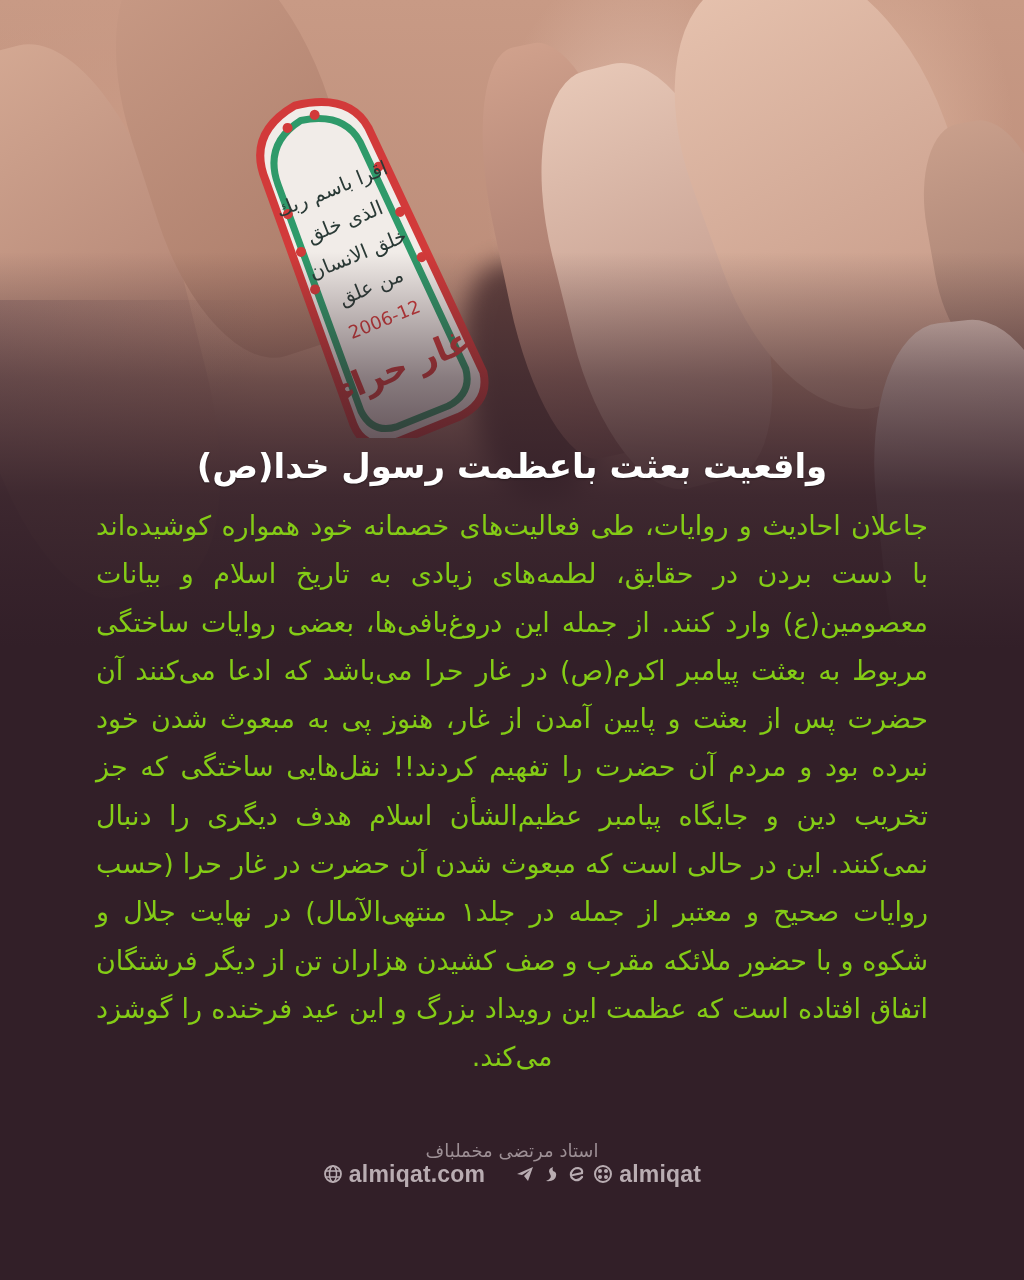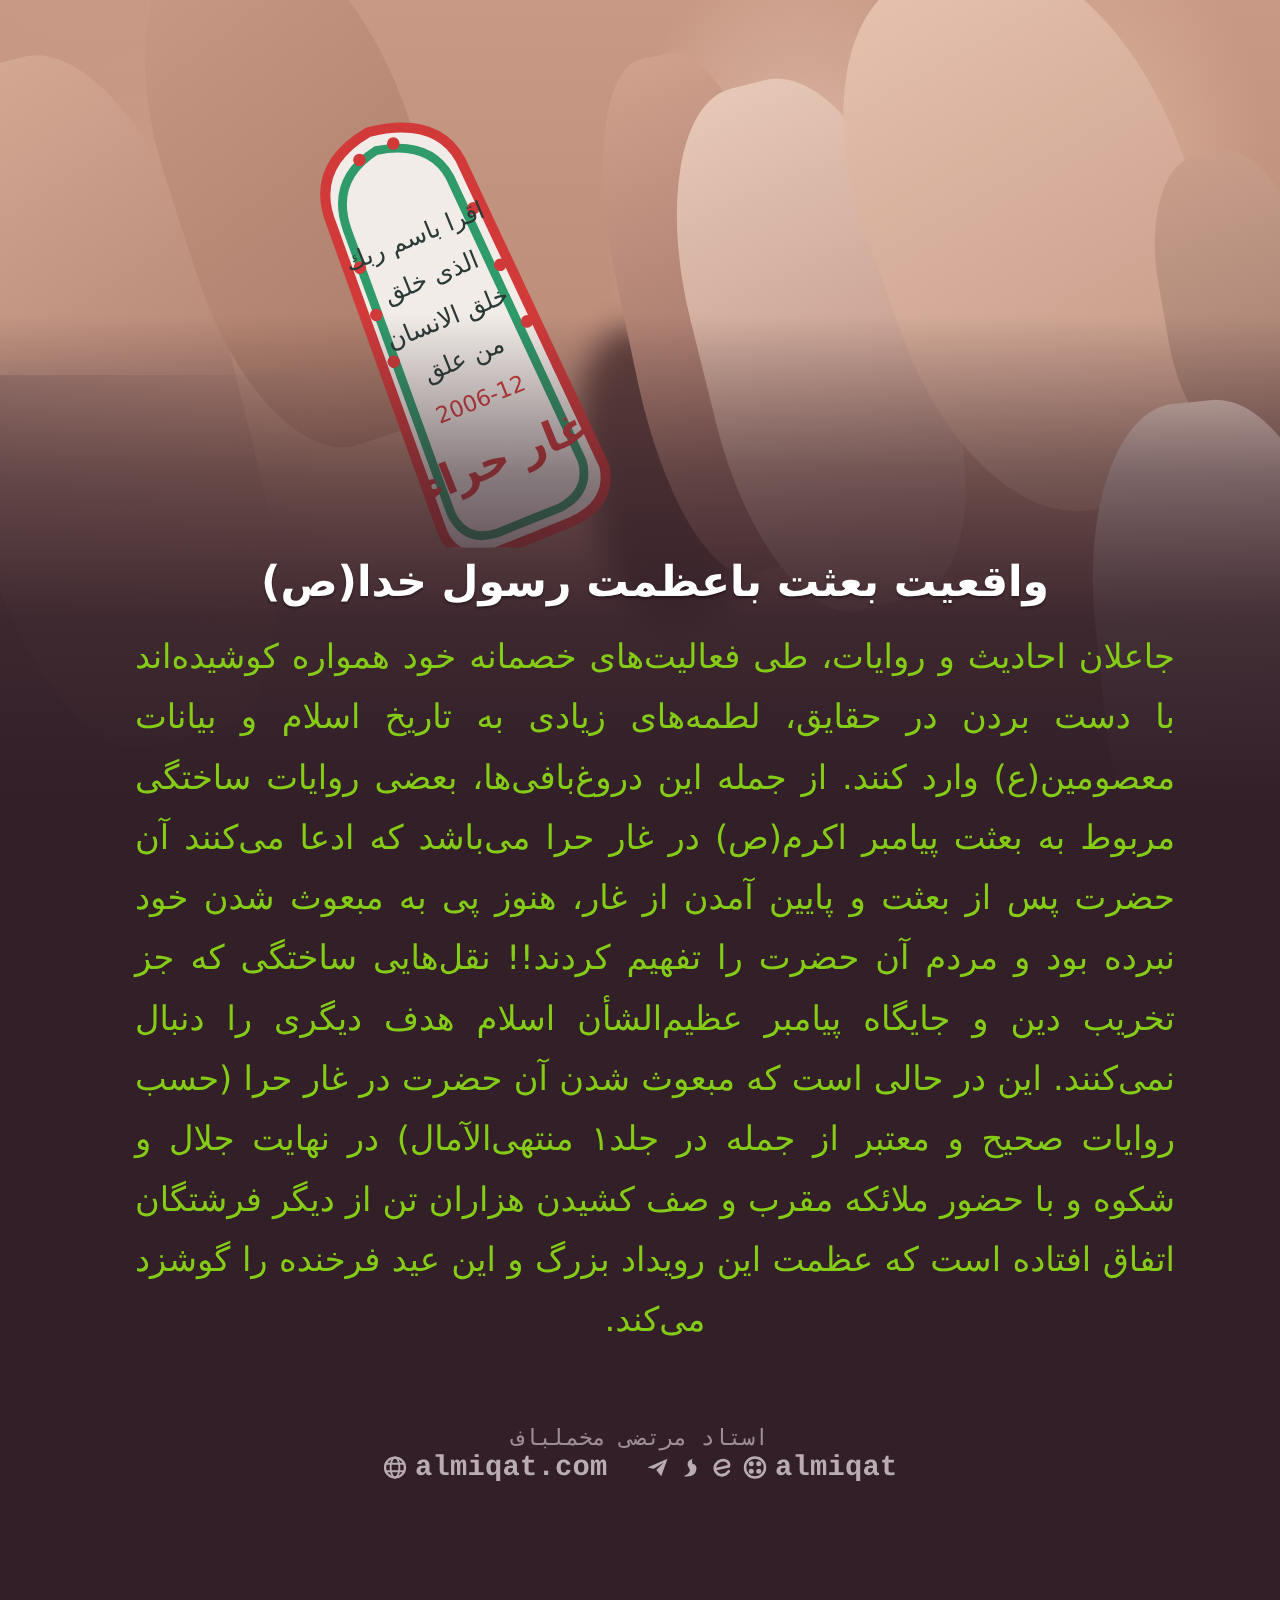--- a/index.html
+++ b/index.html
@@ -42,47 +42,47 @@
     position: absolute; left: 0; top: 0; width: 1024px; height: 900px;
     background: linear-gradient(180deg, rgba(50,31,40,0) 0%, rgba(50,31,40,0) 28%, rgba(50,31,40,0.55) 42%, rgba(50,31,40,0.88) 55%, #321f28 72%);
   }
   .side-fade-left {
     position: absolute; left: 0; top: 300px; width: 260px; height: 500px;
     background: linear-gradient(90deg, rgba(120,90,95,0.35), rgba(50,31,40,0));
   }
 
   
   .content {
-    position: absolute; left: 108px; top: 440px; width: 832px;
+    position: absolute; left: 96px; top: 440px; width: 832px;
     direction: rtl; text-align: center; color: #ffffff;
   }
   .title {
     font-family: "DejaVu Sans", sans-serif;
     font-weight: bold; font-size: 34px; line-height: 52px;
     margin: 0; letter-spacing: 0;
     text-shadow: 0 1px 2px rgba(0,0,0,0.4);
   }
   .body-text {
     margin: 10px 0 0 0;
     font-size: 27px; line-height: 48.3px;
     text-align: justify; text-align-last: center;
     color: #84cc16;
   }
   .author {
     position: absolute; left: 0; width: 1024px; top: 1140px;
     text-align: center; direction: rtl;
-    font-size: 18px; color: #9d8f95; font-family: Liberation Mono, monospace;
+    font-size: 18px; color: #9d8f95;
   }
 
   
   .footer {
     position: absolute; left: 0; top: 1156px; width: 1024px; height: 36px;
     display: flex; justify-content: center; align-items: center; gap: 30px;
     color: #b9adb2;
-    font-family: Liberation Mono, monospace; font-weight: bold; font-size: 23px;
+    font-family: Liberation Sans, sans-serif; font-weight: bold; font-size: 23px;
   }
   .footer-group { display: flex; align-items: center; gap: 6px; }
   .footer-icon { display: inline-flex; width: 20px; height: 20px; align-items: center; justify-content: center; }
   .footer-icon svg { width: 20px; height: 20px; }
   .handle { letter-spacing: 0.2px; }
 </style>
 </head>
 <body>
 
 <div class="poster">

